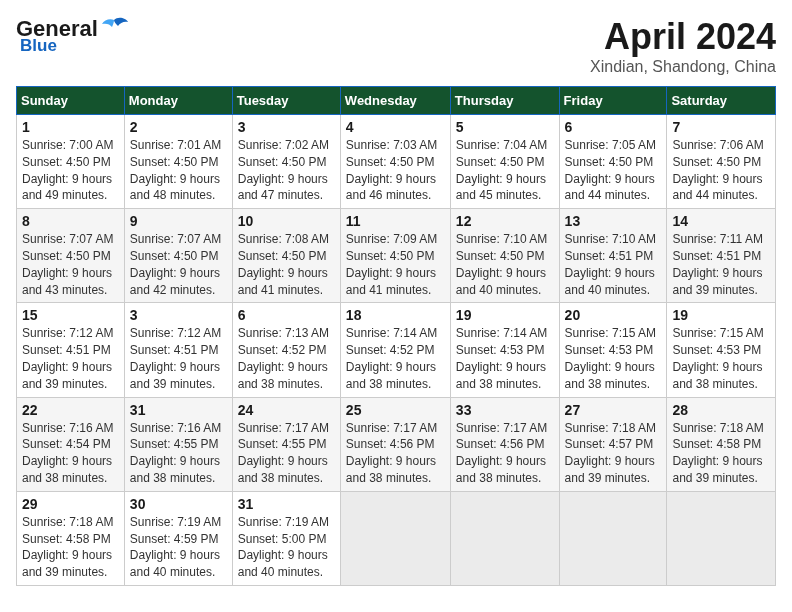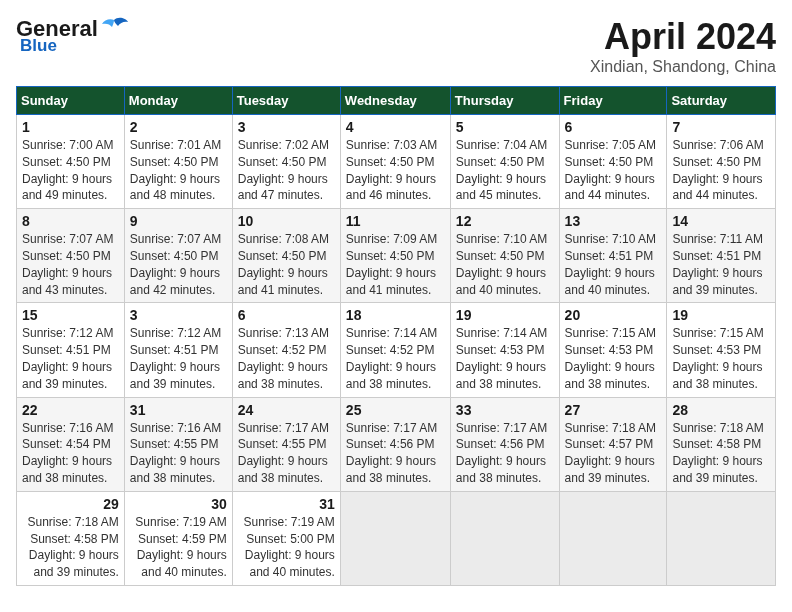--- a/index.html
+++ b/index.html
@@ -68,21 +68,20 @@
     .day-detail {
       color: #333;
       line-height: 1.4;
       font-size: 12px;
     }
     td.empty {
       background: #ebebeb !important;
     }
     .last-row td {
       height: 70px;
-      text-align: right;
     }
   </style>
 </head>
 <body>
 
 <div class="header-area">
   <div class="logo">
     <div style="display:flex; align-items:center;">
       <span style="font-size:22px; font-weight:bold; color:#1a1a1a;">General</span>
       <svg width="28" height="22" viewBox="0 0 28 22" style="margin-left:2px; margin-top:-4px;">

